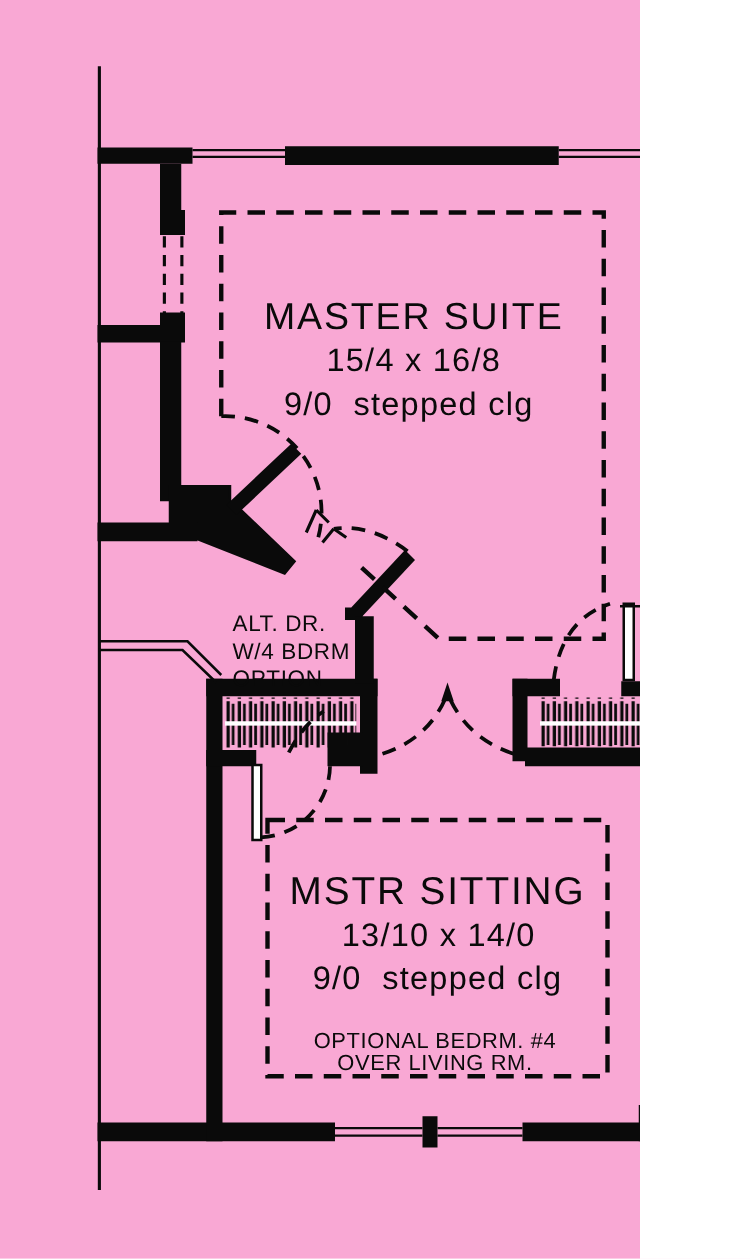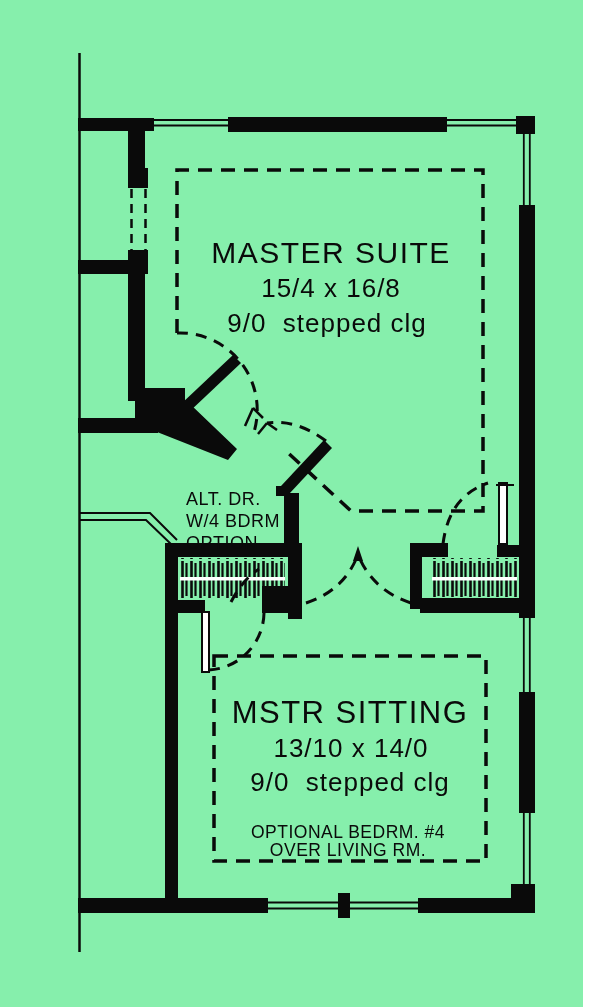--- a/index.html
+++ b/index.html
@@ -1,16 +1,16 @@
 <!DOCTYPE html>
 <html><head>
 <meta charset="utf-8">
 <style>
   html,body{margin:0;padding:0;background:#ffffff;}
-  .page{position:relative;width:583px;height:1007px;background:#86efac;overflow:hidden;
+  .page{position:relative;width:512px;height:1007px;background:#f9a8d4;overflow:hidden;
         font-family:"Liberation Sans", sans-serif;}
   svg{position:absolute;left:0;top:0;}
   svg text{white-space:pre;fill:#0a0a0a;}
   .room-name{font-size:30px;letter-spacing:1.5px;}
   .room-dims{font-size:26px;letter-spacing:1px;}
   .small-note{font-size:18px;letter-spacing:0.5px;}
   .tiny-note{font-size:17.5px;letter-spacing:0.5px;}
 </style>
 </head>
 <body>

